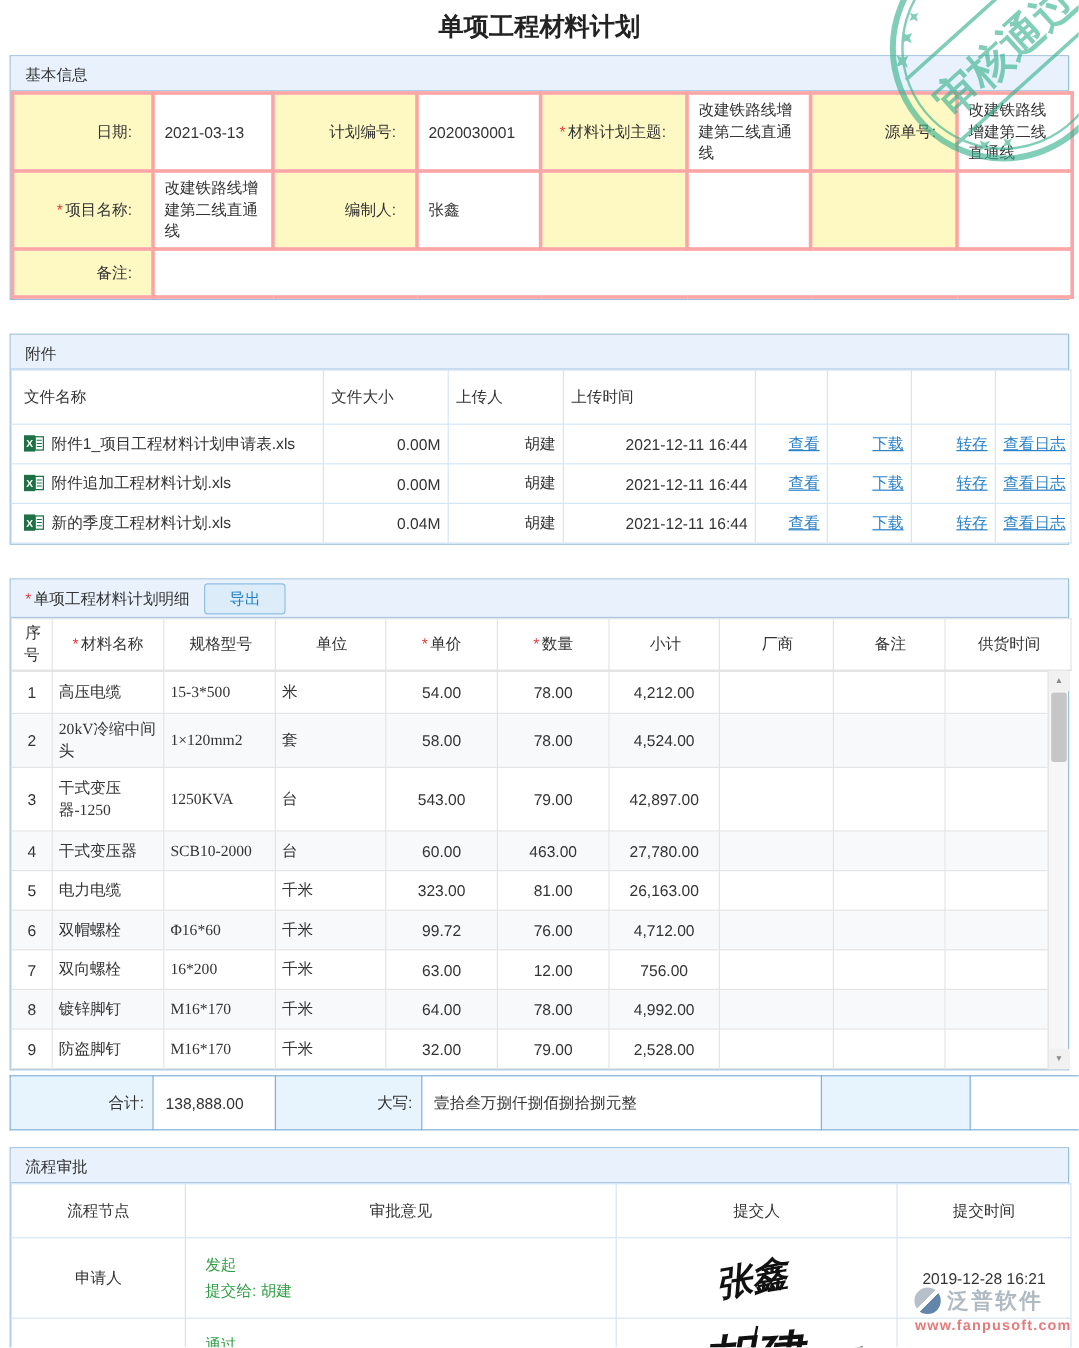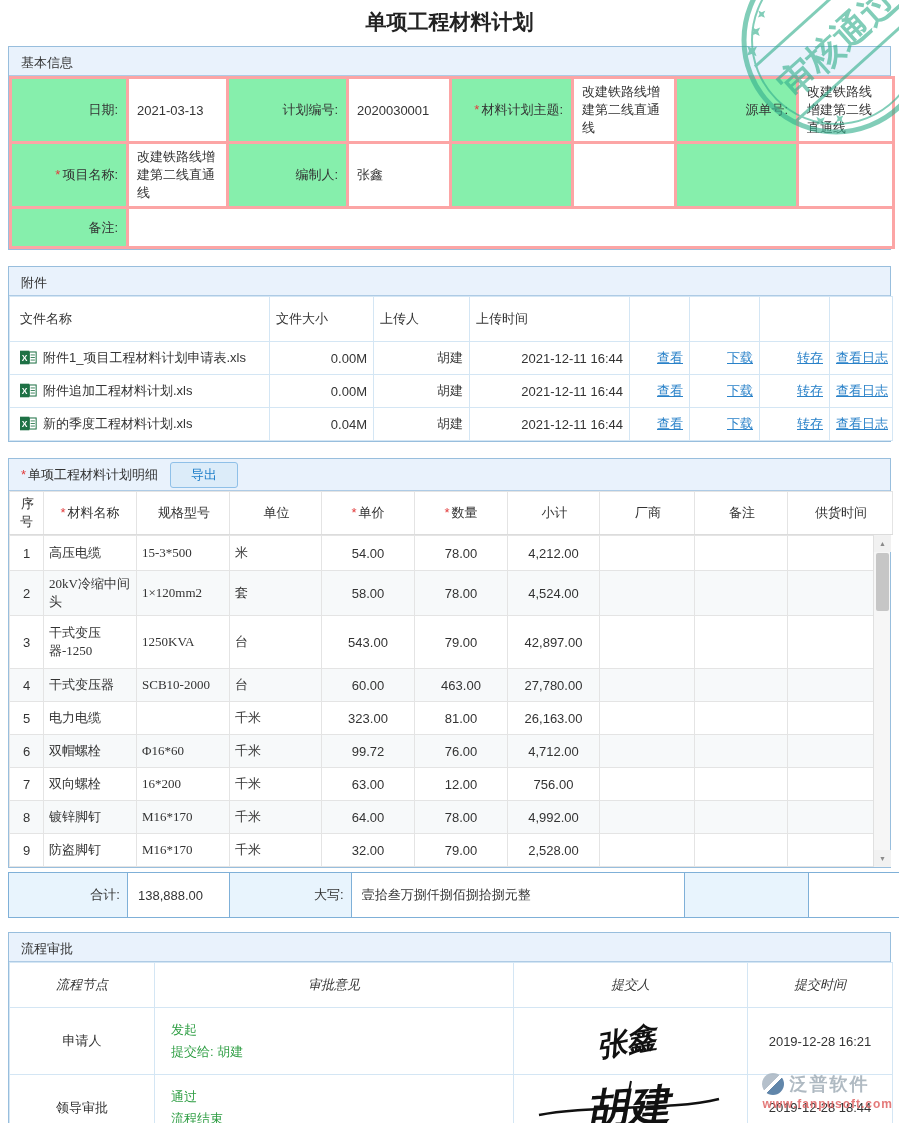--- a/index.html
+++ b/index.html
@@ -2,29 +2,29 @@
 <html lang="zh"><head>
 <meta charset="utf-8">
 <style>
   * { box-sizing: border-box; margin: 0; padding: 0; }
   html,body { background:#fff; }
   body { font-family: "Liberation Sans","DejaVu Sans",sans-serif; font-size:13px; color:#333; }
   .page { position:relative; width:899px; height:1123px; overflow:hidden; background:#fff; }
 
   .page-title { text-align:center; font-size:21px; font-weight:bold; color:#222; padding:8px 0 10px 0; }
 
-  .section { margin:0 8px 16px 8px; border:1px solid #98bedd; }
+  .section { margin:0 8px 28px 8px; border:1px solid #98bedd; }
   .sec-bar { background:#e9f2fc; padding:7px 12px; height:29px; font-size:13px; color:#333; border-bottom:1px solid #aecbe5; }
 
   table { border-collapse:collapse; table-layout:fixed; width:100%; }
   td, th { font-size:13px; font-weight:normal; overflow:hidden; }
 
   
   .kv td { border:3px solid #fca5a5; }
-  .kv .lbl { background:#86efac; text-align:right; padding:4px 8px 4px 2px; }
+  .kv .lbl { background:#fef9c3; text-align:right; padding:4px 16px 4px 2px; }
   .kv .val { background:#fff; text-align:left; padding:4px 8px; }
   .kv tr.r1 td { height:60px; }
   .kv tr.r2 td { height:55px; }
   .kv tr.r3 td { height:40px; }
   .req { color:#e23b3b; margin-right:2px; }
 
   
   .att td { border:1px solid #d4e6f4; background:#fff; padding:4px 6px; }
   .att tr.hdr td { height:45px; text-align:left;font-family:Liberation Serif, serif; }
   .att tr.row td { height:33px; }
@@ -49,21 +49,21 @@
   .sb-thumb { position:absolute; top:18px; left:2px; width:13px; height:58px; background:#c6c6c6; border-radius:2px; }
 
   
   .totals { margin:4px 8px 14px 8px; }
   .totals td { border:1px solid #7fb0d8; height:45px; }
   .totals .lbl { background:#e8f4fd; text-align:right; padding-right:7px; }
   .totals .val { background:#fff; text-align:left; padding-left:10px; }
 
   
   .apr td { border:1px solid #d4e6f4; background:#fff; text-align:center; }
-  .apr tr.hdr td { height:45px;font-style:italic; }
+  .apr tr.hdr td { height:45px; }
   .apr tr.arow1 td { height:67px; }
   .apr tr.arow2 td { height:65px; }
   .apr .opin { text-align:left; padding:6px 16px; color:#2f9e44; line-height:22px; }
   .apr .sigcell { overflow:visible; }
 
   
   .stamp { position:absolute; left:736px; top:-60px; width:200px; height:200px; opacity:.62; z-index:50; pointer-events:none; }
 
   
   .watermark { position:absolute; right:6px; bottom:12px; z-index:40; opacity:.85; text-align:left; pointer-events:none; }

